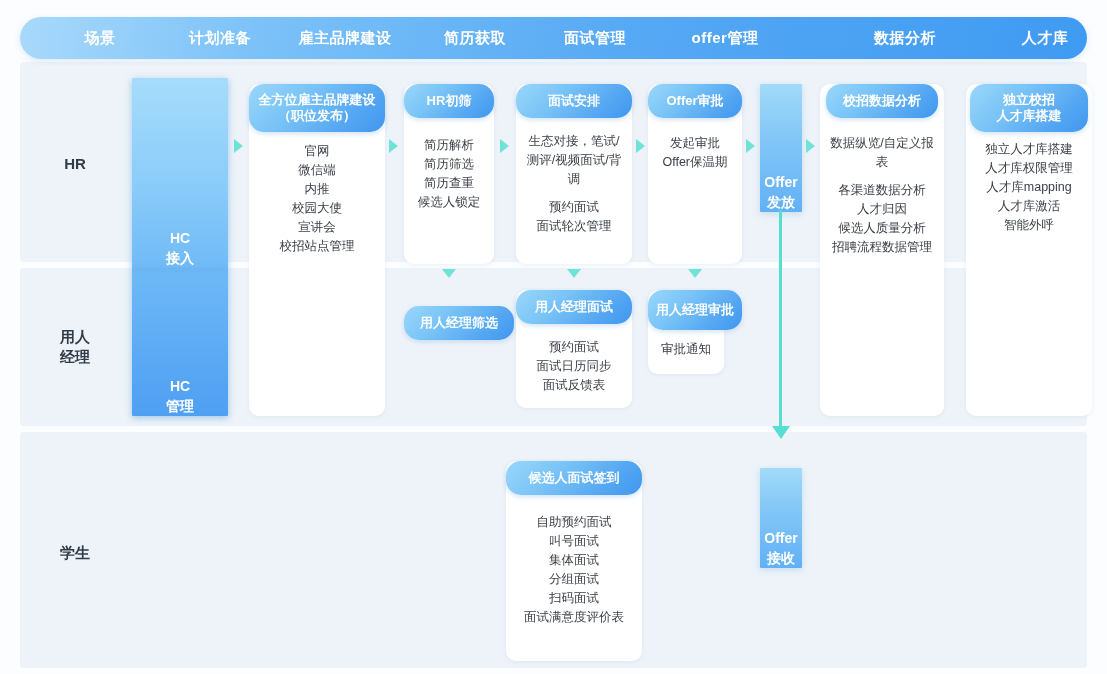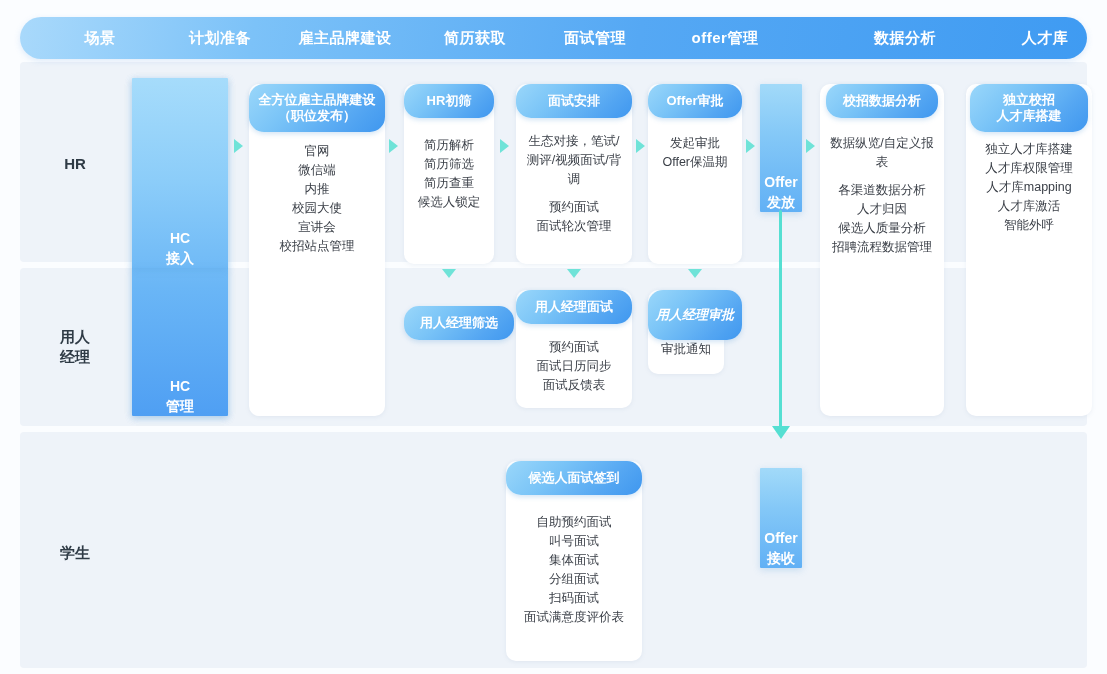--- a/index.html
+++ b/index.html
@@ -224,21 +224,21 @@
       <div class="it">面试反馈表</div>
     </div>
   </div>
   <div class="pill" style="left:516px;top:290px;width:116px;height:34px;">用人经理面试</div>
 
   <div class="card" style="left:648px;top:290px;width:76px;height:84px;">
     <div class="items" style="top:50px;">
       <div class="it">审批通知</div>
     </div>
   </div>
-  <div class="pill" style="left:648px;top:290px;width:94px;height:50px;font-style:italic;">用人经理审批</div>
+  <div class="pill" style="left:648px;top:290px;width:94px;height:40px;">用人经理审批</div>
 
   <div class="card" style="left:506px;top:461px;width:136px;height:200px;">
     <div class="items" style="top:52px;">
       <div class="it">自助预约面试</div>
       <div class="it">叫号面试</div>
       <div class="it">集体面试</div>
       <div class="it">分组面试</div>
       <div class="it">扫码面试</div>
       <div class="it">面试满意度评价表</div>
     </div>

